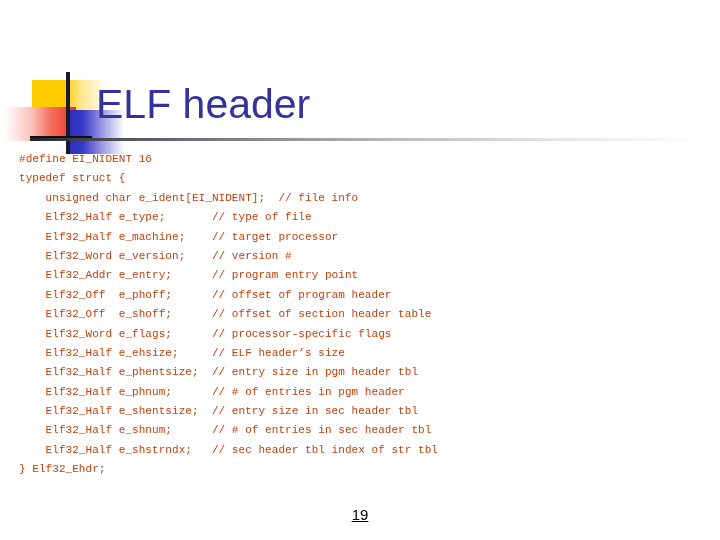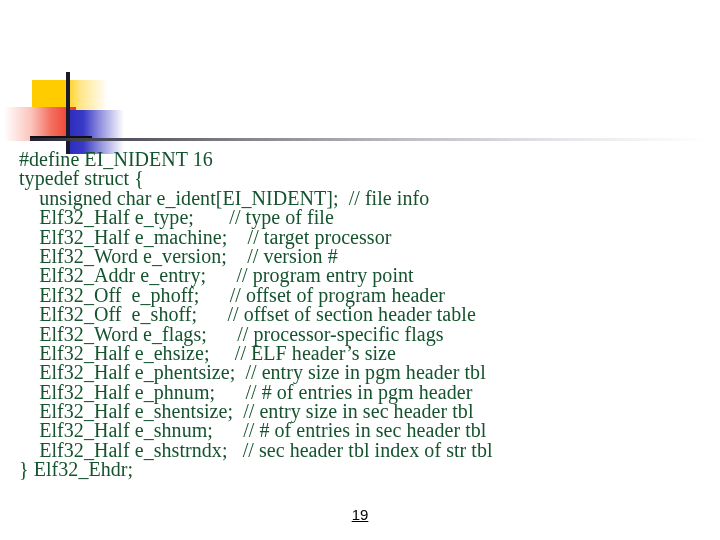--- a/index.html
+++ b/index.html
@@ -98,24 +98,24 @@
     height: 3px;
     background: linear-gradient(to right, #222233 0%, #3C3C4A 6%, #808089 30%, #BDBDC4 55%, #E8E8EC 80%, #FFFFFF 100%);
   }
 
   
   .code-body {
     position: absolute;
     left: 19px;
     top: 150px;
     width: 690px;
-    font-family: Liberation Serif, serif;
-    font-size: 20px;
+    font-family: Liberation Mono, monospace;
+    font-size: 11px;
     line-height: 19.4px;
-    color: #14532d;
+    color: #c2410c;
     white-space: pre;
     letter-spacing: 0.05px;
   }
   .code-line {
     white-space: pre;
     height: 19.4px;
   }
 
   
   .page-number {
@@ -135,20 +135,21 @@
 <div id="slide">
 
   <div class="logo-cluster">
     <div class="sq-yellow"></div>
     <div class="sq-red"></div>
     <div class="sq-blue"></div>
     <div class="rule-v"></div>
     <div class="rule-h-short"></div>
   </div>
 
+  <div class="slide-title">ELF header</div>
 
   <div class="title-rule"></div>
 
   <div class="code-body"><div class="code-line">#define EI_NIDENT 16</div><div class="code-line">typedef struct {</div><div class="code-line">    unsigned char e_ident[EI_NIDENT];  // file info</div><div class="code-line">    Elf32_Half e_type;       // type of file</div><div class="code-line">    Elf32_Half e_machine;    // target processor</div><div class="code-line">    Elf32_Word e_version;    // version #</div><div class="code-line">    Elf32_Addr e_entry;      // program entry point</div><div class="code-line">    Elf32_Off  e_phoff;      // offset of program header</div><div class="code-line">    Elf32_Off  e_shoff;      // offset of section header table</div><div class="code-line">    Elf32_Word e_flags;      // processor-specific flags</div><div class="code-line">    Elf32_Half e_ehsize;     // ELF header’s size</div><div class="code-line">    Elf32_Half e_phentsize;  // entry size in pgm header tbl</div><div class="code-line">    Elf32_Half e_phnum;      // # of entries in pgm header</div><div class="code-line">    Elf32_Half e_shentsize;  // entry size in sec header tbl</div><div class="code-line">    Elf32_Half e_shnum;      // # of entries in sec header tbl</div><div class="code-line">    Elf32_Half e_shstrndx;   // sec header tbl index of str tbl</div><div class="code-line">} Elf32_Ehdr;</div></div>
 
   <div class="page-number">19</div>
 
 </div>
 
 </body></html>

